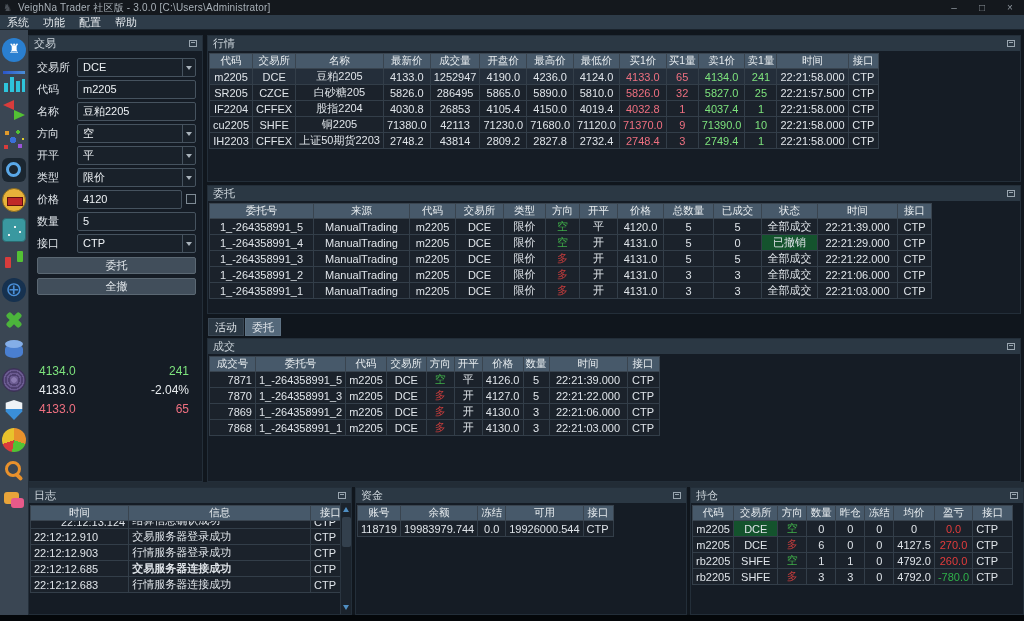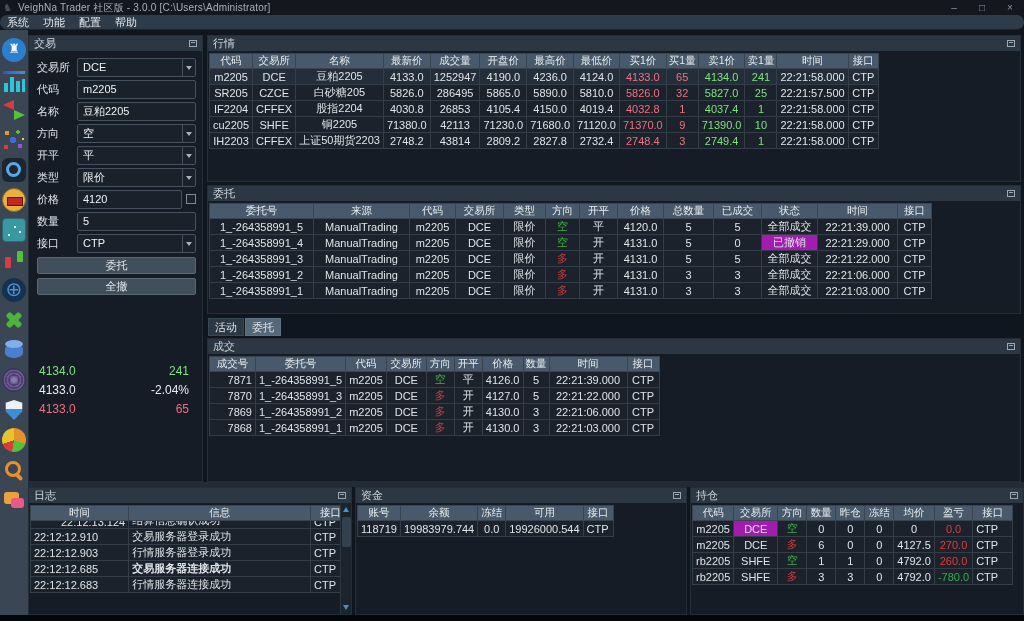--- a/index.html
+++ b/index.html
@@ -8,21 +8,21 @@
   .window { width:1024px; height:621px; display:flex; flex-direction:column; color:#dfe4e9; }
 
   
   .titlebar { height:15px; background:#14181d; display:flex; align-items:center; padding-left:3px; flex:none; }
   .app-icon { width:11px; height:11px; color:#4b5158; font-size:10px; line-height:11px; margin-right:4px; }
   .title-text { font-size:10px; color:#a9b1b8; letter-spacing:.2px; }
   .win-controls { margin-left:auto; display:flex; height:100%; }
   .win-btn { width:28px; text-align:center; color:#8d959c; font-size:10px; line-height:15px; }
 
   
-  .menubar { height:15px; background:#2e3c49; display:flex; align-items:center; flex:none; border-bottom:1px solid #1a232c;border-radius:7px; }
+  .menubar { height:15px; background:#2e3c49; display:flex; align-items:center; flex:none; border-bottom:1px solid #1a232c; }
   .menu-item { font-size:11px; color:#e2e7eb; padding:0 7px; line-height:15px; }
 
   .body { flex:1; display:flex; min-height:0; }
 
   
   .sidebar { width:28px; background:#3a4653; flex:none; padding-top:5px; display:flex; flex-direction:column; overflow:hidden; }
   .ic { width:24px; height:24px; margin:3px auto; position:relative; flex:none; }
   .ic::before,.ic::after { content:""; position:absolute; }
   .ic-rook { background:#2a7fd0; border-radius:50%; }
   .ic-rook::after { content:"♜"; color:#fff; font-size:13px; left:0; right:0; top:3px; text-align:center; }
@@ -119,21 +119,21 @@
   
   .grid { border-collapse:collapse; table-layout:fixed; margin:2px 0 0 1px; font-size:11px; }
   .grid th { background:#47596a; border:1px solid #39444f; height:13px; font-weight:normal;
     font-size:10.5px; color:#e8edf0; padding:0 2px; white-space:nowrap; overflow:hidden; }
   .grid td { background:#1b222b; border:1px solid #333e49; height:16px; text-align:center;
     padding:0 3px; white-space:nowrap; overflow:hidden; color:#dfe4e9; }
   .ct { display:block; }
   tr.sel td { background:#242e3a; }
   td.red { color:#ef7080; } td.green { color:#7de37d; }
   td.dred { color:#c43c3c; } td.dgreen { color:#3fae49; }
-  td.hl { background:#a21caf; }
+  td.hl { background:#14532d; }
   td.pnl-red { color:#e23c3c; } td.pnl-green { color:#2fb04a; }
   .grid tr.clipped td { height:7px; padding:0 3px; }
   .grid tr.clipped .ct { height:7px; overflow:hidden; display:flex; align-items:flex-end; }
 
   
   .vscroll { position:absolute; right:0; top:0; bottom:0; width:11px; background:#1b232c; border-left:1px solid #2a3540; }
   .sb-up,.sb-down { position:absolute; left:2px; width:0; height:0;
     border-left:3.5px solid transparent; border-right:3.5px solid transparent; }
   .sb-up { top:4px; border-bottom:5px solid #4f8ec2; }
   .sb-down { bottom:4px; border-top:5px solid #4f8ec2; }

